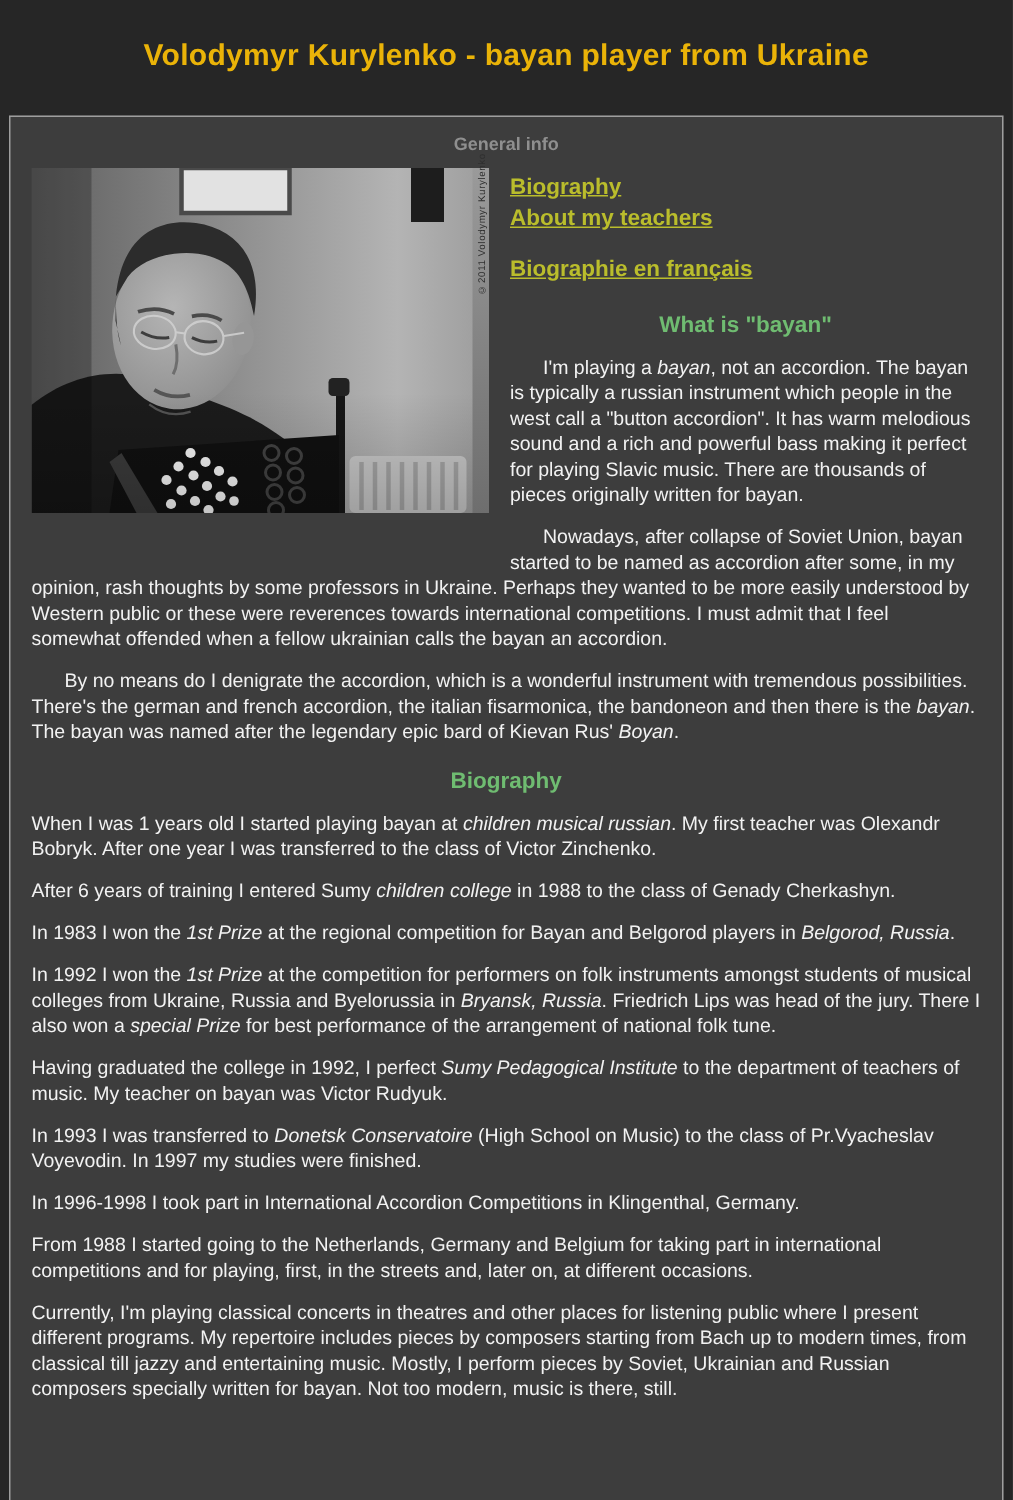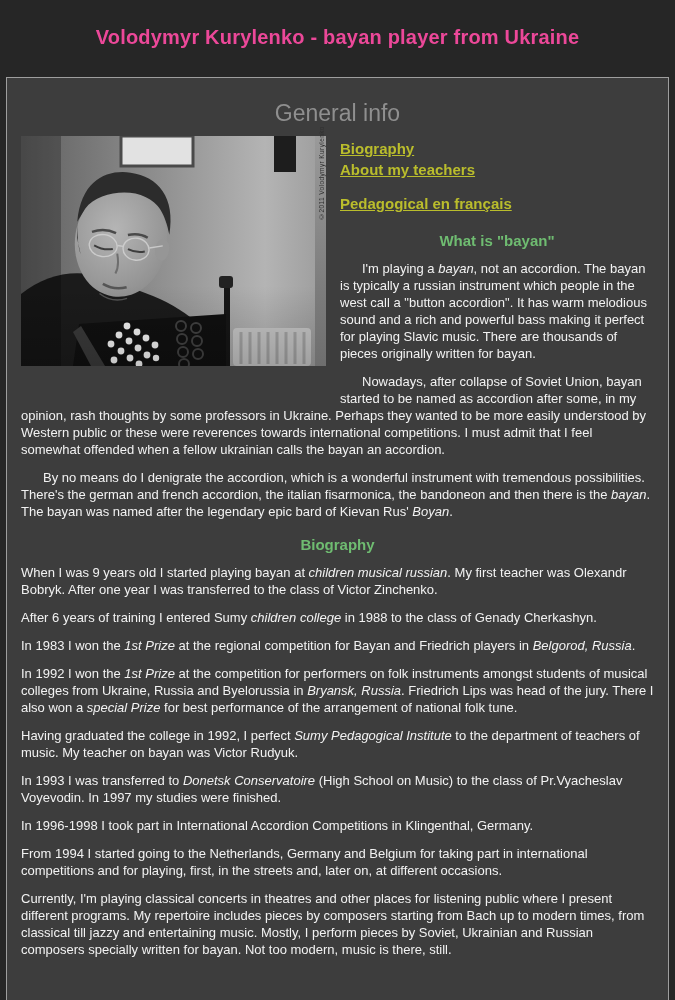--- a/index.html
+++ b/index.html
@@ -3,34 +3,34 @@
 <meta charset="utf-8">
 <style>
   html,body{margin:0;padding:0;}
   body{
     width:675px;height:1000px;overflow:hidden;
     background:#262626;
     font-family:"Liberation Sans",sans-serif;
   }
   .page-title{
     margin:0;padding:26px 0 0;
-    color:#ec4899;font-size:20px;font-weight:bold;text-align:center;
+    color:#eab308;font-size:20px;font-weight:bold;text-align:center;
     letter-spacing:.2px;
   }
   .panel{
     margin:28px 6px 0;
     background:#3d3d3d;
     border:1px solid #9e9e9e;
     padding:0 14px 24px;
     box-sizing:border-box;
     min-height:940px;
   }
   .section-title{
-    color:#8f8f8f;font-size:23px;font-weight:normal;text-align:center;
-    padding:22px 0 0;margin:0;
+    color:#8f8f8f;font-size:12px;font-weight:bold;text-align:center;
+    padding:11px 0 0;margin:0;
   }
   .content{margin-top:9px;}
   .photo-wrap{
     float:left;width:305px;height:230px;
     margin:0 14px 36px 0;
     position:relative;
   }
   .photo-wrap svg{display:block;}
   .copyright{
     position:absolute;top:4px;right:1px;height:80px;
@@ -174,35 +174,35 @@
         <rect x="0" y="150" width="305" height="80" fill="url(#vig)" opacity="0.35"></rect>
 
         <rect x="294" y="0" width="11" height="230" fill="url(#strip)"></rect>
       </svg>
       <span class="copyright">©2011 Volodymyr Kurylenko</span>
     </div>
 
     <div class="links">
       <div class="row"><a>Biography</a></div>
       <div class="row"><a>About my teachers</a></div>
-      <div class="row spaced"><a>Pedagogical en français</a></div>
+      <div class="row spaced"><a>Biographie en français</a></div>
     </div>
 
     <h3 class="green">What is "bayan"</h3>
 
     <p class="body ind"><span>I'm playing a </span><span class="em">bayan</span><span>, not an accordion. The bayan is typically a russian instrument which people in the west call a "button accordion". It has warm melodious sound and a rich and powerful bass making it perfect for playing Slavic music. There are thousands of pieces originally written for bayan.</span></p>
     <p class="body ind"><span>Nowadays, after collapse of Soviet Union, bayan started to be named as accordion after some, in my opinion, rash thoughts by some professors in Ukraine. Perhaps they wanted to be more easily understood by Western public or these were reverences towards international competitions. I must admit that I feel somewhat offended when a fellow ukrainian calls the bayan an accordion.</span></p>
     <p class="body ind"><span>By no means do I denigrate the accordion, which is a wonderful instrument with tremendous possibilities. There's the german and french accordion, the italian fisarmonica, the bandoneon and then there is the </span><span class="em">bayan</span><span>. The bayan was named after the legendary epic bard of Kievan Rus' </span><span class="em">Boyan</span><span>.</span></p>
 
     <h3 class="green bio">Biography</h3>
 
-    <p class="body"><span>When I was 9 years old I started playing bayan at </span><span class="em">children musical russian</span><span>. My first teacher was Olexandr Bobryk. After one year I was transferred to the class of Victor Zinchenko.</span></p>
+    <p class="body"><span>When I was 1 years old I started playing bayan at </span><span class="em">children musical russian</span><span>. My first teacher was Olexandr Bobryk. After one year I was transferred to the class of Victor Zinchenko.</span></p>
     <p class="body"><span>After 6 years of training I entered Sumy </span><span class="em">children college</span><span> in 1988 to the class of Genady Cherkashyn.</span></p>
-    <p class="body"><span>In 1983 I won the </span><span class="em">1st Prize</span><span> at the regional competition for Bayan and Friedrich players in </span><span class="em">Belgorod, Russia</span><span>.</span></p>
+    <p class="body"><span>In 1983 I won the </span><span class="em">1st Prize</span><span> at the regional competition for Bayan and Belgorod players in </span><span class="em">Belgorod, Russia</span><span>.</span></p>
     <p class="body"><span>In 1992 I won the </span><span class="em">1st Prize</span><span> at the competition for performers on folk instruments amongst students of musical colleges from Ukraine, Russia and Byelorussia in </span><span class="em">Bryansk, Russia</span><span>. Friedrich Lips was head of the jury. There I also won a </span><span class="em">special Prize</span><span> for best performance of the arrangement of national folk tune.</span></p>
     <p class="body"><span>Having graduated the college in 1992, I perfect </span><span class="em">Sumy Pedagogical Institute</span><span> to the department of teachers of music. My teacher on bayan was Victor Rudyuk.</span></p>
     <p class="body"><span>In 1993 I was transferred to </span><span class="em">Donetsk Conservatoire</span><span> (High School on Music) to the class of Pr.Vyacheslav Voyevodin. In 1997 my studies were finished.</span></p>
     <p class="body"><span>In 1996-1998 I took part in International Accordion Competitions in Klingenthal, Germany.</span></p>
-    <p class="body"><span>From 1994 I started going to the Netherlands, Germany and Belgium for taking part in international competitions and for playing, first, in the streets and, later on, at different occasions.</span></p>
+    <p class="body"><span>From 1988 I started going to the Netherlands, Germany and Belgium for taking part in international competitions and for playing, first, in the streets and, later on, at different occasions.</span></p>
     <p class="body"><span>Currently, I'm playing classical concerts in theatres and other places for listening public where I present different programs. My repertoire includes pieces by composers starting from Bach up to modern times, from classical till jazzy and entertaining music. Mostly, I perform pieces by Soviet, Ukrainian and Russian composers specially written for bayan. Not too modern, music is there, still.</span></p>
 
   </div>
 </div>
 
 </body></html>

